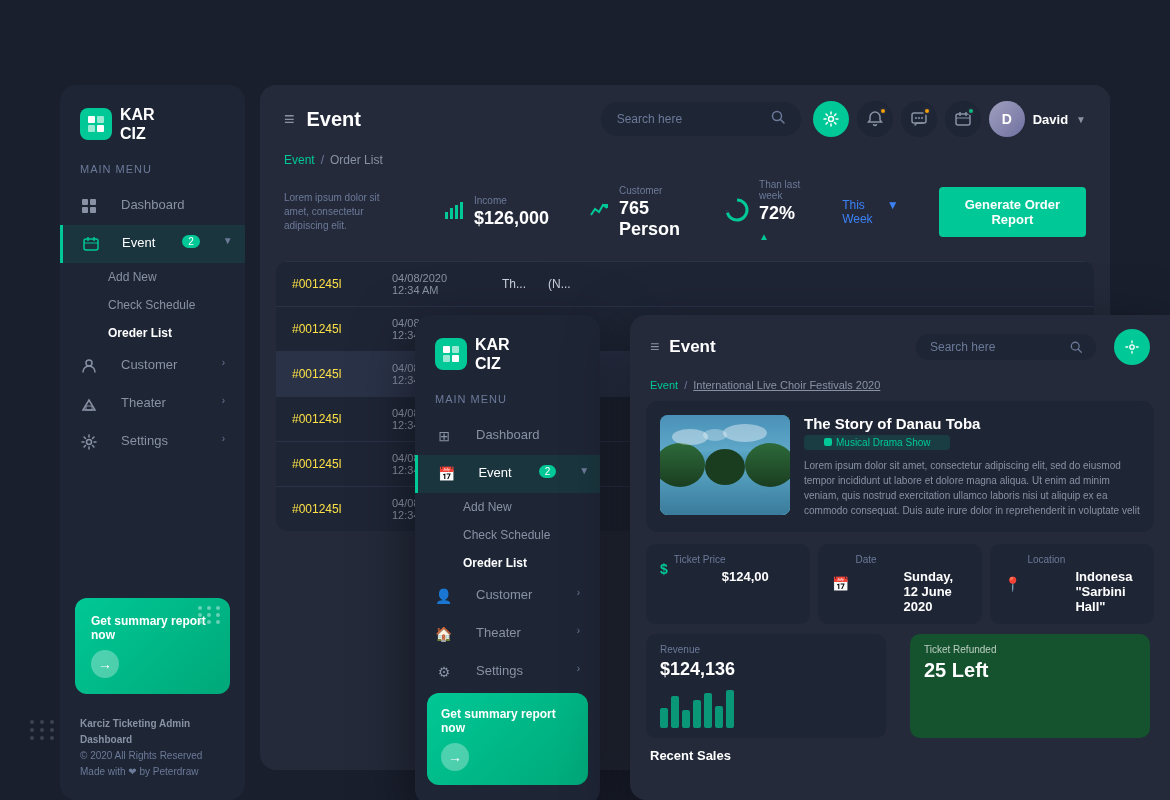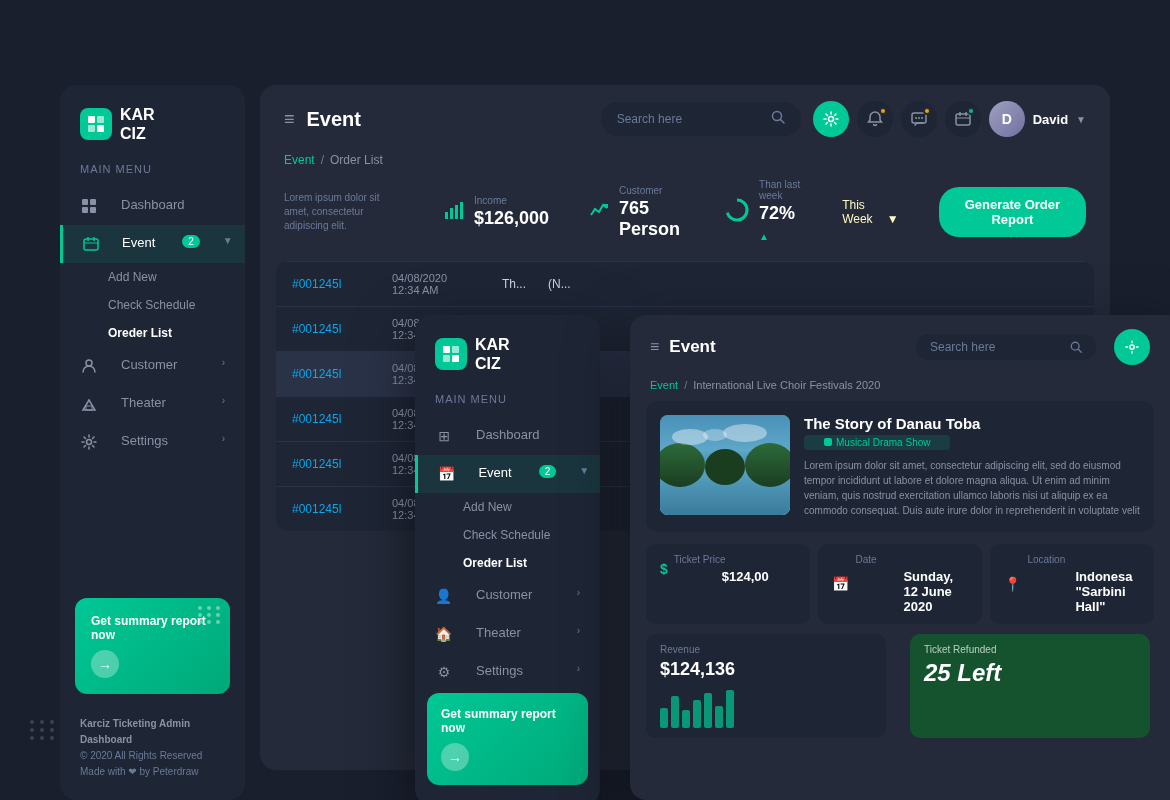--- a/index.html
+++ b/index.html
@@ -298,31 +298,31 @@
     }
     .stat-trend {
       font-size: 10px;
       color: #00c896;
     }
     .generate-btn {
       margin-left: auto;
       background: #00c896;
       color: white;
       border: none;
-      border-radius: 20px;
+      border-radius: 4px;
       padding: 10px 20px;
       font-size: 13px;
       font-weight: 600;
       cursor: pointer;
     }
     .week-selector {
       display: flex;
-      align-items: flex-end;
+      align-items: flex-start;
       gap: 6px;
-      color: #fef9c3;
+      color: #3b82f6;
       font-size: 12px;
       cursor: pointer;
     }
 
     
     .table-container {
       margin: 0 16px;
       background: #1e2535;
       border-radius: 12px;
       overflow: hidden;
@@ -345,21 +345,21 @@
       grid-template-columns: 100px 110px 1fr 140px 100px 90px 80px 120px;
       padding: 10px 16px;
       border-top: 1px solid #2a3248;
       align-items: center;
     }
     .table-row-item.highlighted { background: #2a3248; }
     .td {
       color: #cdd2de;
       font-size: 12px;
     }
-    .td.order-id { color: #0ea5e9; }
+    .td.order-id { color: #fde047; }
     .td.date-cell { color: #8892a4; font-size: 11px; }
 
     
     .overlay-panel-1 {
       position: absolute;
       left: 415px;
       top: 315px;
       width: 185px;
       height: 490px;
       background: #1e2535;
@@ -925,21 +925,21 @@
       <svg width="14" height="14" viewBox="0 0 16 16" fill="none">
         <circle cx="8" cy="8" r="2.5" stroke="white" stroke-width="1.5"></circle>
         <path d="M8 1v2M8 13v2M1 8h2M13 8h2" stroke="white" stroke-width="1.5" stroke-linecap="round"></path>
       </svg>
     </div>
   </div>
 
   <div class="panel2-breadcrumb">
     <span style="color:#00c896; cursor:pointer;">Event</span>
     <span style="color:#6b7a99;">/</span>
-    <span style="color:#8892a4;">International Live Choir Festivals 2020</span>
+    <span style="color:#8892a4;text-decoration:underline;">International Live Choir Festivals 2020</span>
   </div>
 
   <div class="event-card">
     <div class="event-img">
       <svg width="130" height="100" viewBox="0 0 130 100" xmlns="http://www.w3.org/2000/svg">
         <defs>
           <linearGradient id="sky" x1="0" y1="0" x2="0" y2="1">
             <stop offset="0%" stop-color="#4a90b8"></stop>
             <stop offset="60%" stop-color="#6db8d4"></stop>
             <stop offset="100%" stop-color="#8dd4ea"></stop>
@@ -1016,17 +1016,18 @@
         <div class="mini-bar" style="height:28px;"></div>
         <div class="mini-bar" style="height:35px;"></div>
         <div class="mini-bar" style="height:22px;"></div>
         <div class="mini-bar" style="height:38px;"></div>
       </div>
     </div>
 
 
     <div class="stat-card red">
       <div class="stat-card-label">Ticket Refunded</div>
-      <div class="stat-card-value" style="font-size:24px;font-style:italic;">25 Left</div>
-    </div>
-  </div>
-
+      <div class="stat-card-value" style="font-size:20px;">25 Left</div>
+    </div>
+  </div>
+
+  <div class="recent-sales-label">Recent Sales</div>
 </div>
 
 </body></html>

